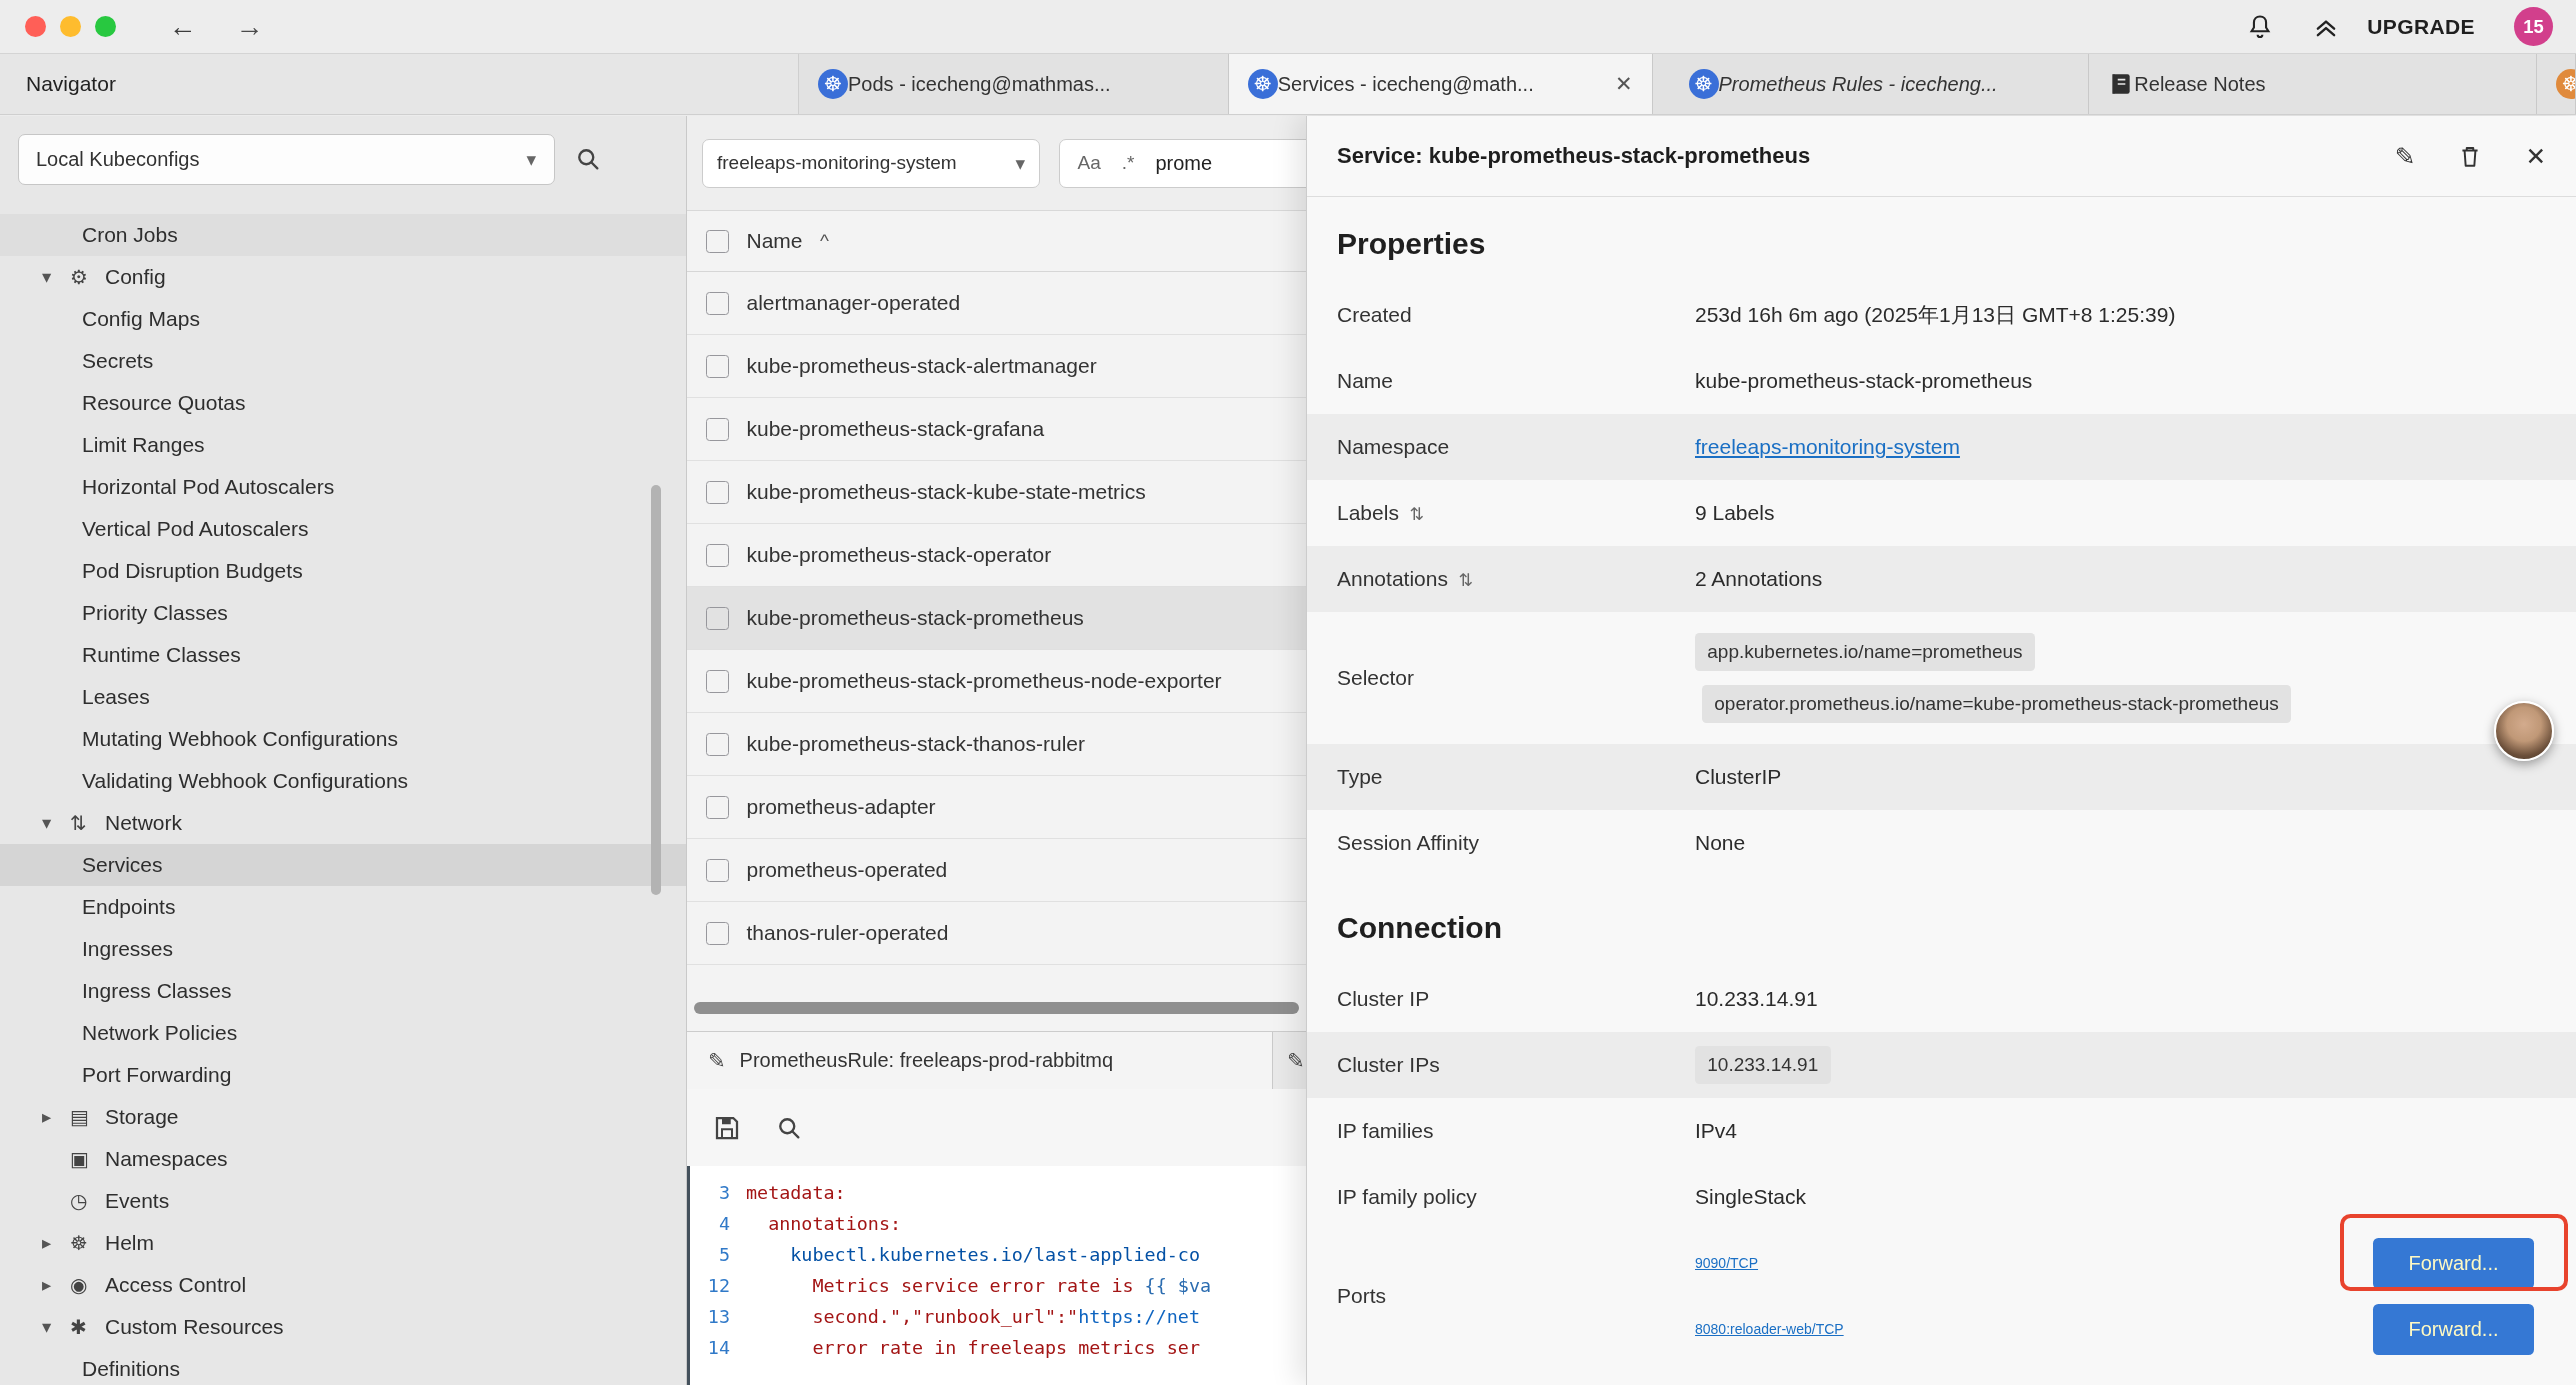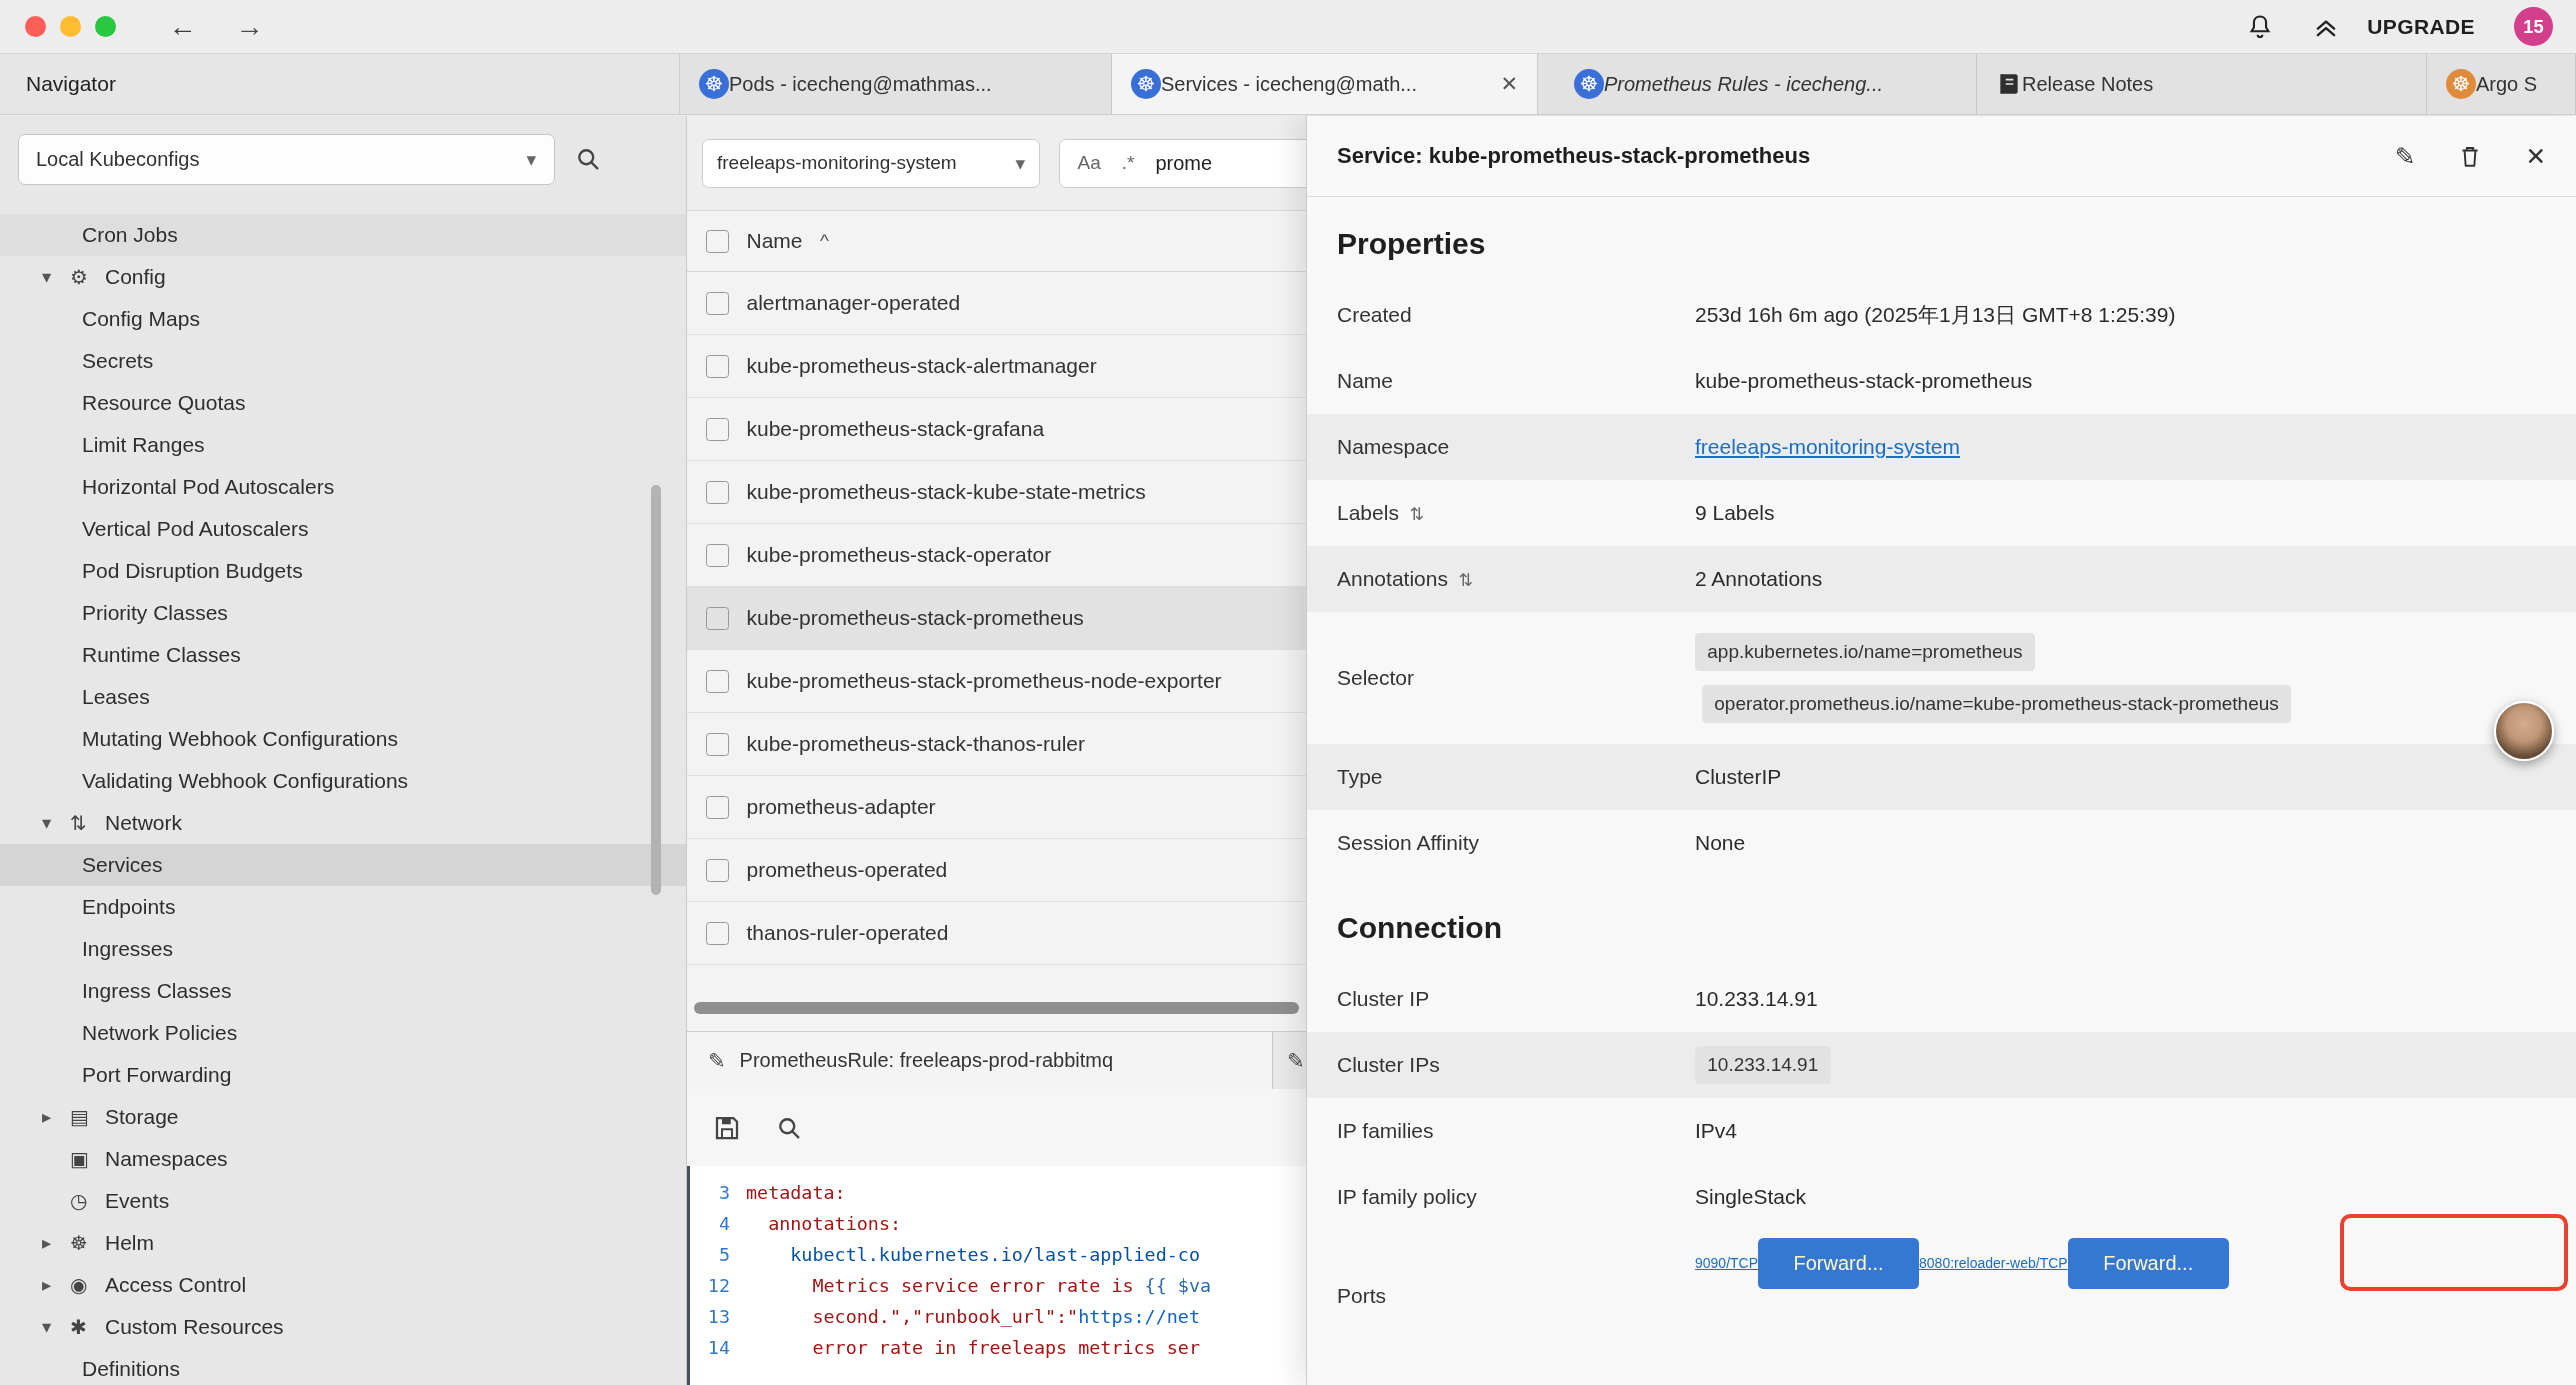--- a/index.html
+++ b/index.html
@@ -18,21 +18,21 @@
   .arrow { line-height:54px; }
   .back-arrow::before { content:"←"; }
   .fwd-arrow::before { content:"→"; color:#4a4a4a; }
   .topbar-right { margin-left:auto; display:flex; align-items:center; gap:39px; padding-right:23px; }
   .upgrade-wrap { display:flex; align-items:center; gap:28px; font-size:21px; font-weight:600; letter-spacing:0.4px; color:#1f1f1f; }
   .count-badge { width:39px; height:39px; border-radius:50%; background:#d23f8c; color:#fff;
                  font-size:18.4px; font-weight:700; display:flex; align-items:center; justify-content:center; }
   
   .tabbar { position:absolute; left:0; top:54px; width:100%; height:61px; background:#dcdcdc;
             border-bottom:0.9px solid #cfcfcf; display:flex; z-index:29; }
-  .navigator-zone { width:680px; background:#e6e6e6; display:flex; align-items:center;
+  .navigator-zone { width:799px; background:#e6e6e6; display:flex; align-items:center;
                     padding-left:26px; font-size:21px; color:#222; border-right:0.9px solid #cfcfcf; }
   .tabs-zone { display:flex; flex:1; overflow:hidden; }
   .tab { display:flex; align-items:center; padding:0 19px; border-right:0.9px solid #c9c9c9;
          font-size:20px; color:#333; background:#e2e2e2; overflow:hidden; white-space:nowrap; }
   .tab.active { background:#f4f4f4; }
   .tab.w1{width:432px;} .tab.w2{width:426px;} .tab.w3{width:439px;padding-left:36px;} .tab.w4{width:450px;} .tab.w5{flex:1;}
   .tab.italic .tab-label { font-style: italic; }
   .k8s-icon { width:30px; height:30px; min-width:30px; border-radius:50%; background:#3a6fd8; color:#fff;
               display:flex; align-items:center; justify-content:center; font-size:21px; }
   .k8s-icon::before { content:"☸"; }
@@ -116,21 +116,21 @@
   .kv-label { width:358px; min-width:358px; font-size:21px; color:#333; display:flex; align-items:center; gap:10.5px; }
   .kv-value { font-size:21px; color:#2b2b2b; display:flex; align-items:center; }
   .updown-icon::before { content:"⇅"; color:#666; font-size:17.5px; }
   .link { color:#1a6fc4; text-decoration:underline; cursor:pointer; }
   .badge-chip { background:#e2e2e2; border-radius:4.4px; padding:8px 12.3px; font-size:19px; color:#333; white-space:nowrap; }
   .kv.tall { min-height:132px; align-items:center; }
   .selector-col { display:flex; flex-direction:column; gap:14px; align-items:flex-start; }
   .selector-col .badge-chip:nth-child(2) { margin-left:7px; }
   .kv-ports { min-height:132px; padding-right:42px; align-items:stretch; }
   .kv-ports .kv-label { align-items:center; }
-  .ports-col { flex:1; display:flex; flex-direction:row; }
+  .ports-col { flex:1; display:flex; flex-direction:column; }
   .port-line { height:66px; display:flex; align-items:center; }
   .fwd-btn { margin-left:auto; width:161px; height:51px; background:#3578d4; color:#fef9c3; border:none;
              border-radius:5.3px; font-size:20px; font-family:inherit; cursor:pointer; }
   .annotation-box { position:absolute; left:1033px; top:1098px; width:228px; height:77px;
                     border:4.4px solid #e8432d; border-radius:10.5px; pointer-events:none; z-index:12; }
   
   .floating-avatar { position:absolute; left:2494px; top:701px; width:60px; height:60px; border-radius:50%;
                      border:2.6px solid #ffffff; box-shadow:0 3.5px 10.5px rgba(0,0,0,0.35); z-index:40;
                      background: radial-gradient(circle at 50% 38%, #d3ab8d 0%, #c09877 38%, #6b4f3a 70%, #3c2e22 100%); }
   svg.ic { display:block; }

